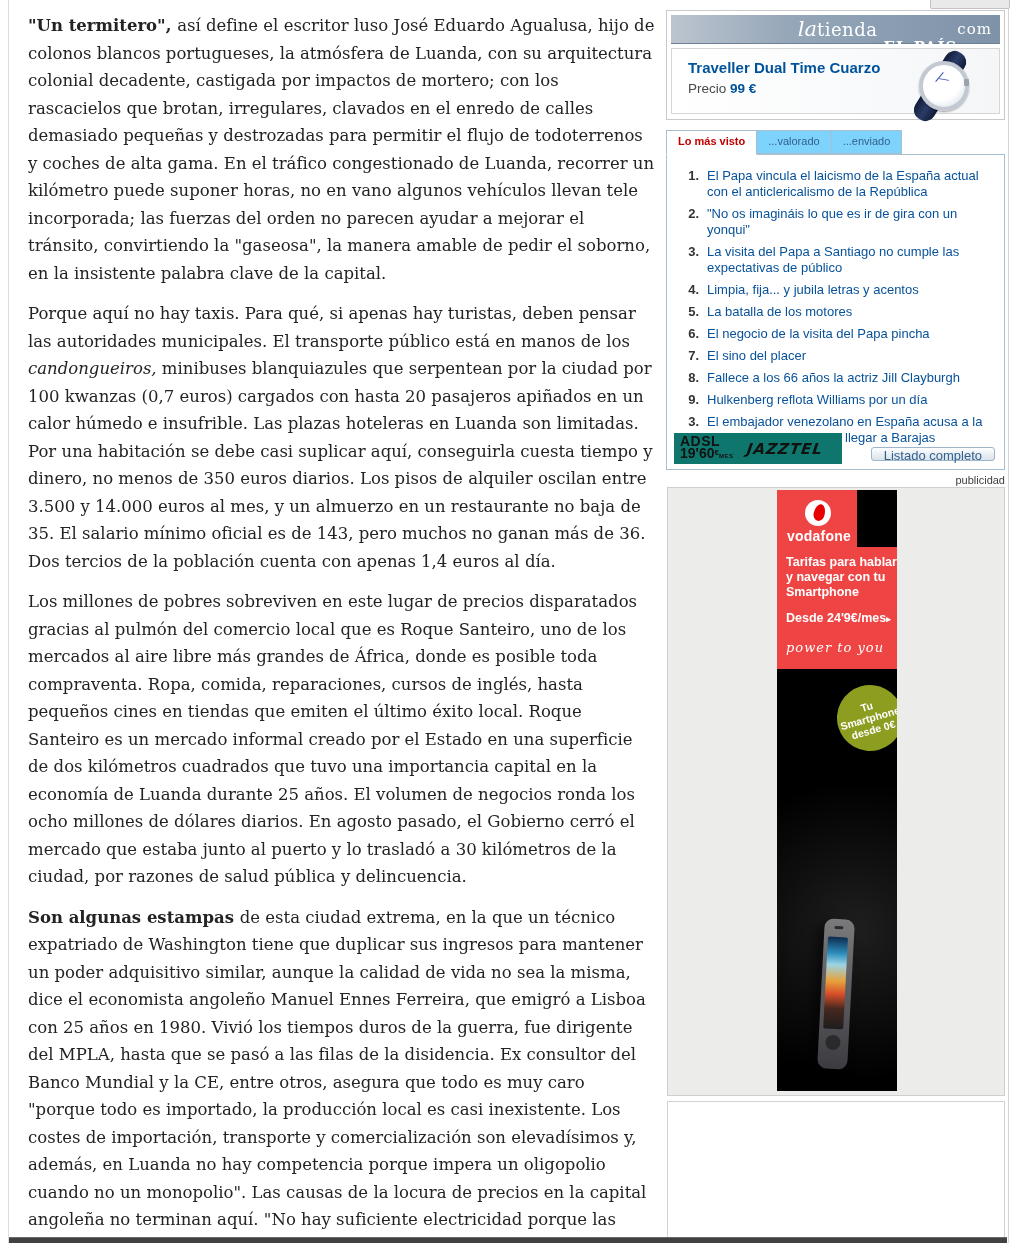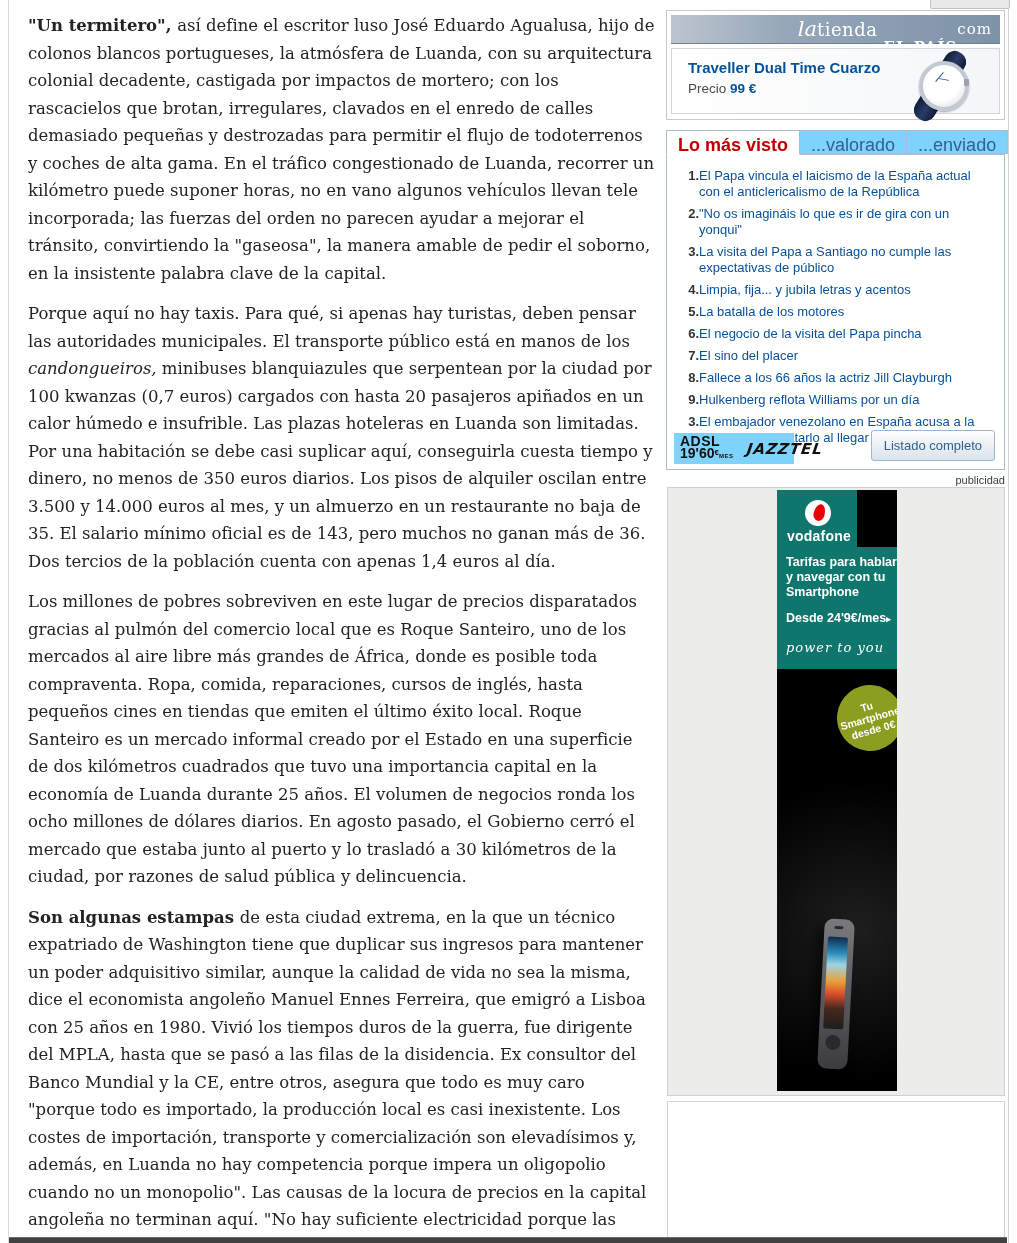--- a/index.html
+++ b/index.html
@@ -42,49 +42,49 @@
   .watch{position:absolute;right:18px;top:4px;width:86px;height:62px;}
   .watch .strap{position:absolute;left:34px;top:-6px;width:22px;height:78px;background:linear-gradient(90deg,#101c38,#2a3c66,#101c38);border-radius:10px;transform:rotate(32deg);}
   .watch .case{position:absolute;left:24px;top:8px;width:42px;height:42px;border-radius:50%;
     background:radial-gradient(circle at 40% 35%,#ffffff 55%,#e9edf2 75%,#b9c1ca 100%);
     border:4px solid #c3c9d2;box-shadow:0 1px 2px rgba(0,0,0,.35);}
   .watch .hand1{position:absolute;left:44px;top:18px;width:1px;height:12px;background:#3355aa;transform:rotate(40deg);}
   .watch .hand2{position:absolute;left:44px;top:26px;width:10px;height:1px;background:#3355aa;transform:rotate(10deg);}
   .watch .crown{position:absolute;left:69px;top:26px;width:5px;height:7px;background:#9aa2ad;border-radius:1px;}
 
   
-  .tabs{position:absolute;left:666px;top:130px;height:24px;display:flex;z-index:2;font-size:18px;}
+  .tabs{position:absolute;left:666px;top:130px;height:24px;display:flex;z-index:2;font-size:11px;}
   .tab{box-sizing:border-box;height:24px;padding:4px 11px 0 11px;border:1px solid #a9bfcf;background:#7dd3fc;color:#33618f;margin-right:-1px;cursor:pointer;}
   .tab.active{background:#ffffff;color:#c00000;font-weight:bold;height:25px;border-bottom:1px solid #ffffff;}
 
   
   .mv-box{position:absolute;left:666px;top:154px;width:339px;height:316px;border:1px solid #a9bfcf;background:#fff;box-sizing:border-box;}
   .mv-list{list-style:none;margin:13px 0 0 0;padding:0 10px 0 6px;}
   .mv-list li{display:flex;margin-bottom:6px;font-size:13px;line-height:16px;}
   .mv-list .num{width:26px;text-align:right;font-weight:bold;color:#333;flex:0 0 26px;}
-  .mv-list .lnk{color:#07519a;text-decoration:none;cursor:pointer;}
-
-  
-  .jazztel{position:absolute;left:7px;bottom:5px;width:120px;height:31px;background:#7dd3fc;color:#111;cursor:pointer;
+  .mv-list .lnk{margin-left:8px;color:#07519a;text-decoration:none;cursor:pointer;}
+
+  
+  .jazztel{position:absolute;left:7px;bottom:5px;width:168px;height:31px;background:#0f766e;color:#111;cursor:pointer;
     display:flex;align-items:center;padding:0 6px;box-sizing:border-box;}
   .jz-left{line-height:12px;font-weight:bold;}
   .jz-l1{font-size:14px;letter-spacing:.5px;}
   .jz-l2{font-size:14px;}
   .jz-sup{font-size:8px;vertical-align:top;}
   .jz-sub{font-size:6px;letter-spacing:.5px;}
   .jz-logo{margin-left:14px;font-size:15px;font-weight:bold;font-style:italic;letter-spacing:1px;font-family:"DejaVu Sans",sans-serif;transform:skewX(-8deg);}
-  .listado-btn{position:absolute;right:9px;bottom:8px;height:31px;padding:0 12px;font-size:13px;color:#33618f;
+  .listado-btn{position:absolute;right:9px;bottom:8px;height:14px;padding:0 12px;font-size:13px;color:#33618f;
     background:linear-gradient(180deg,#fdfefe 0%,#e7edf2 60%,#dbe3ea 100%);
     border:1px solid #9fb6c9;border-radius:3px;cursor:pointer;font-family:"Liberation Sans",sans-serif;text-align:center;}
 
   
   .publicidad{position:absolute;left:666px;top:474px;width:339px;text-align:right;font-size:11px;color:#3c3c3c;}
   .ad-frame{position:absolute;left:667px;top:487px;width:338px;height:609px;background:#ecedea;border:1px solid #cfcfcf;box-sizing:border-box;}
   .vf-ad{position:absolute;left:109px;top:2px;width:120px;height:601px;cursor:pointer;}
-  .vf-red{position:absolute;left:0;top:0;width:120px;height:179px;background:#0f766e;}
+  .vf-red{position:absolute;left:0;top:0;width:120px;height:179px;background:#ef4444;}
   .vf-notch{position:absolute;right:0;top:0;width:40px;height:57px;background:#000;}
   .vf-logo{position:absolute;left:28px;top:10px;width:26px;height:26px;border-radius:50%;background:#fff;}
   .vf-logo .drop{position:absolute;left:9px;top:4px;width:11px;height:17px;background:#e60000;border-radius:50% 50% 50% 50%/60% 60% 40% 40%;transform:rotate(14deg);}
   .vf-brand{position:absolute;left:0;top:38px;width:84px;text-align:center;color:#fff;font-size:14px;font-weight:bold;letter-spacing:.2px;}
   .vf-lines{position:absolute;left:9px;top:65px;color:#fff;font-weight:bold;font-size:12.5px;line-height:15px;}
   .vf-price{position:absolute;left:9px;top:121px;color:#fff;font-weight:bold;font-size:12.5px;}
   .vf-arrow{font-size:9px;}
   .vf-slogan{position:absolute;left:9px;top:150px;color:#fff;font-size:13px;font-style:italic;letter-spacing:1px;font-family:"DejaVu Serif",serif;}
   .vf-black{position:absolute;left:0;top:179px;width:120px;height:422px;background:radial-gradient(circle at 65% 62%,#1f1f1f 0%,#000 55%);overflow:hidden;}
   .vf-badge{position:absolute;right:-6px;top:16px;width:66px;height:66px;border-radius:50%;background:#8d9d20;

